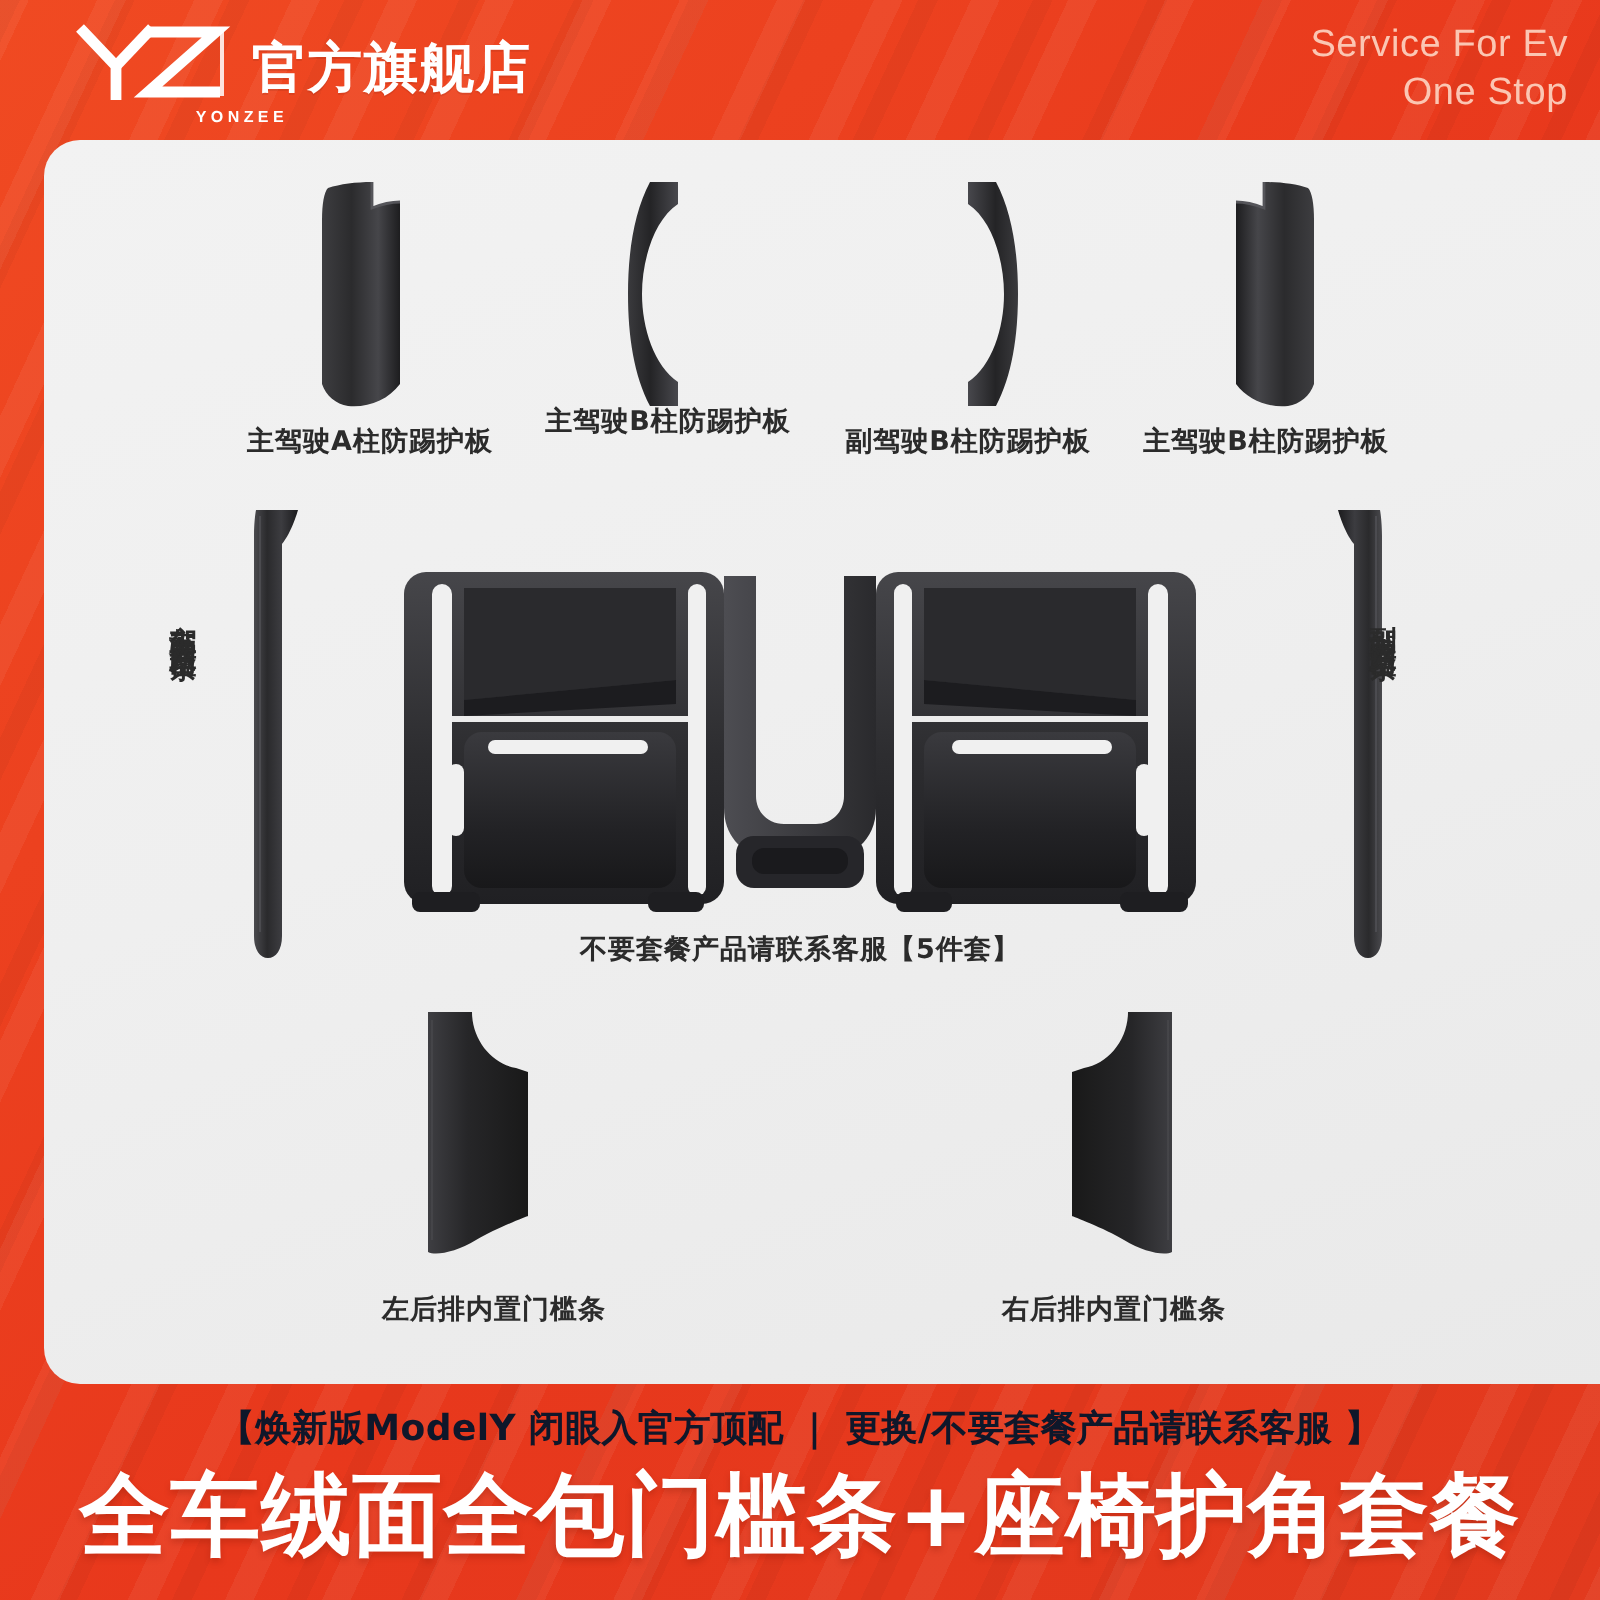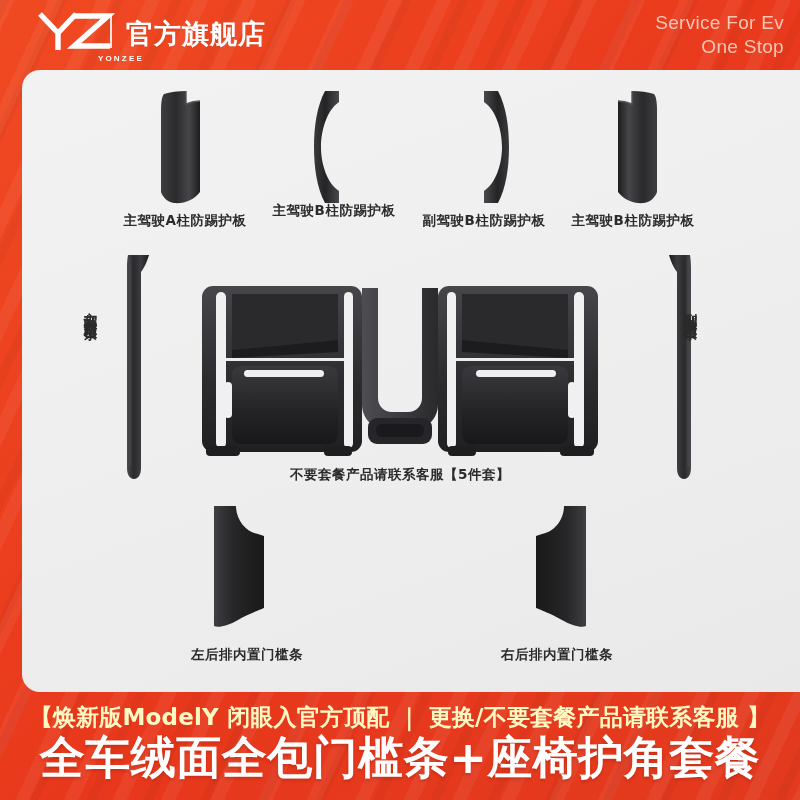--- a/index.html
+++ b/index.html
@@ -76,21 +76,21 @@
     writing-mode:vertical-rl;
     color:#2b2b2b;font-size:13.5px;font-weight:700;letter-spacing:2px;
     font-family:"DejaVu Sans","Liberation Sans",sans-serif;
     white-space:nowrap;
   }
 
   
   .footer{position:absolute;left:0;bottom:0;width:800px;height:108px;}
   .foot-sub{
     position:absolute;left:0;top:10px;width:800px;text-align:center;
-    color:#fef9c3;font-size:23px;font-weight:700;letter-spacing:.2px;
+    color:#0f172a;font-size:18px;font-weight:700;letter-spacing:.2px;
     font-family:"DejaVu Sans","Liberation Sans",sans-serif;
   }
   .foot-title{
     position:absolute;left:0;top:36px;width:800px;text-align:center;
     color:#fff;font-size:45px;font-weight:700;letter-spacing:.5px;
     font-family:"DejaVu Sans","Liberation Sans",sans-serif;
     text-shadow:0 2px 3px rgba(120,20,5,0.25);
   }
 </style>
 </head>

